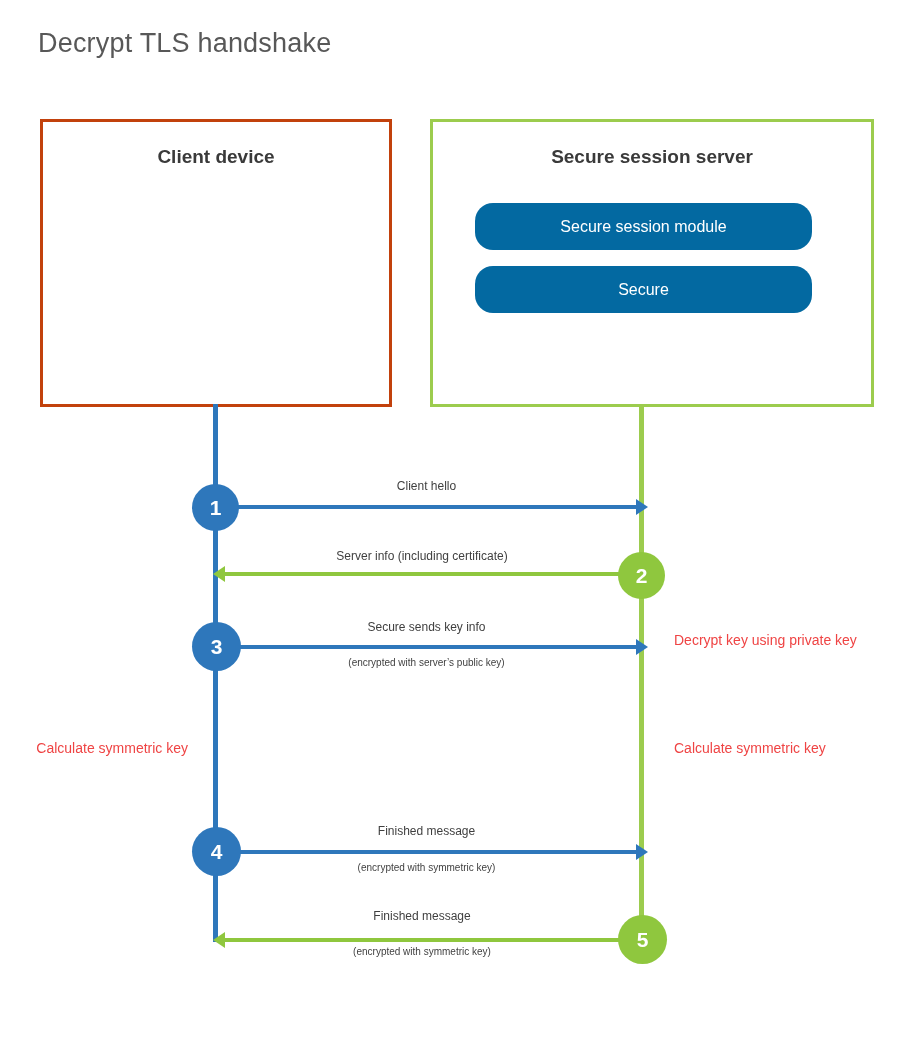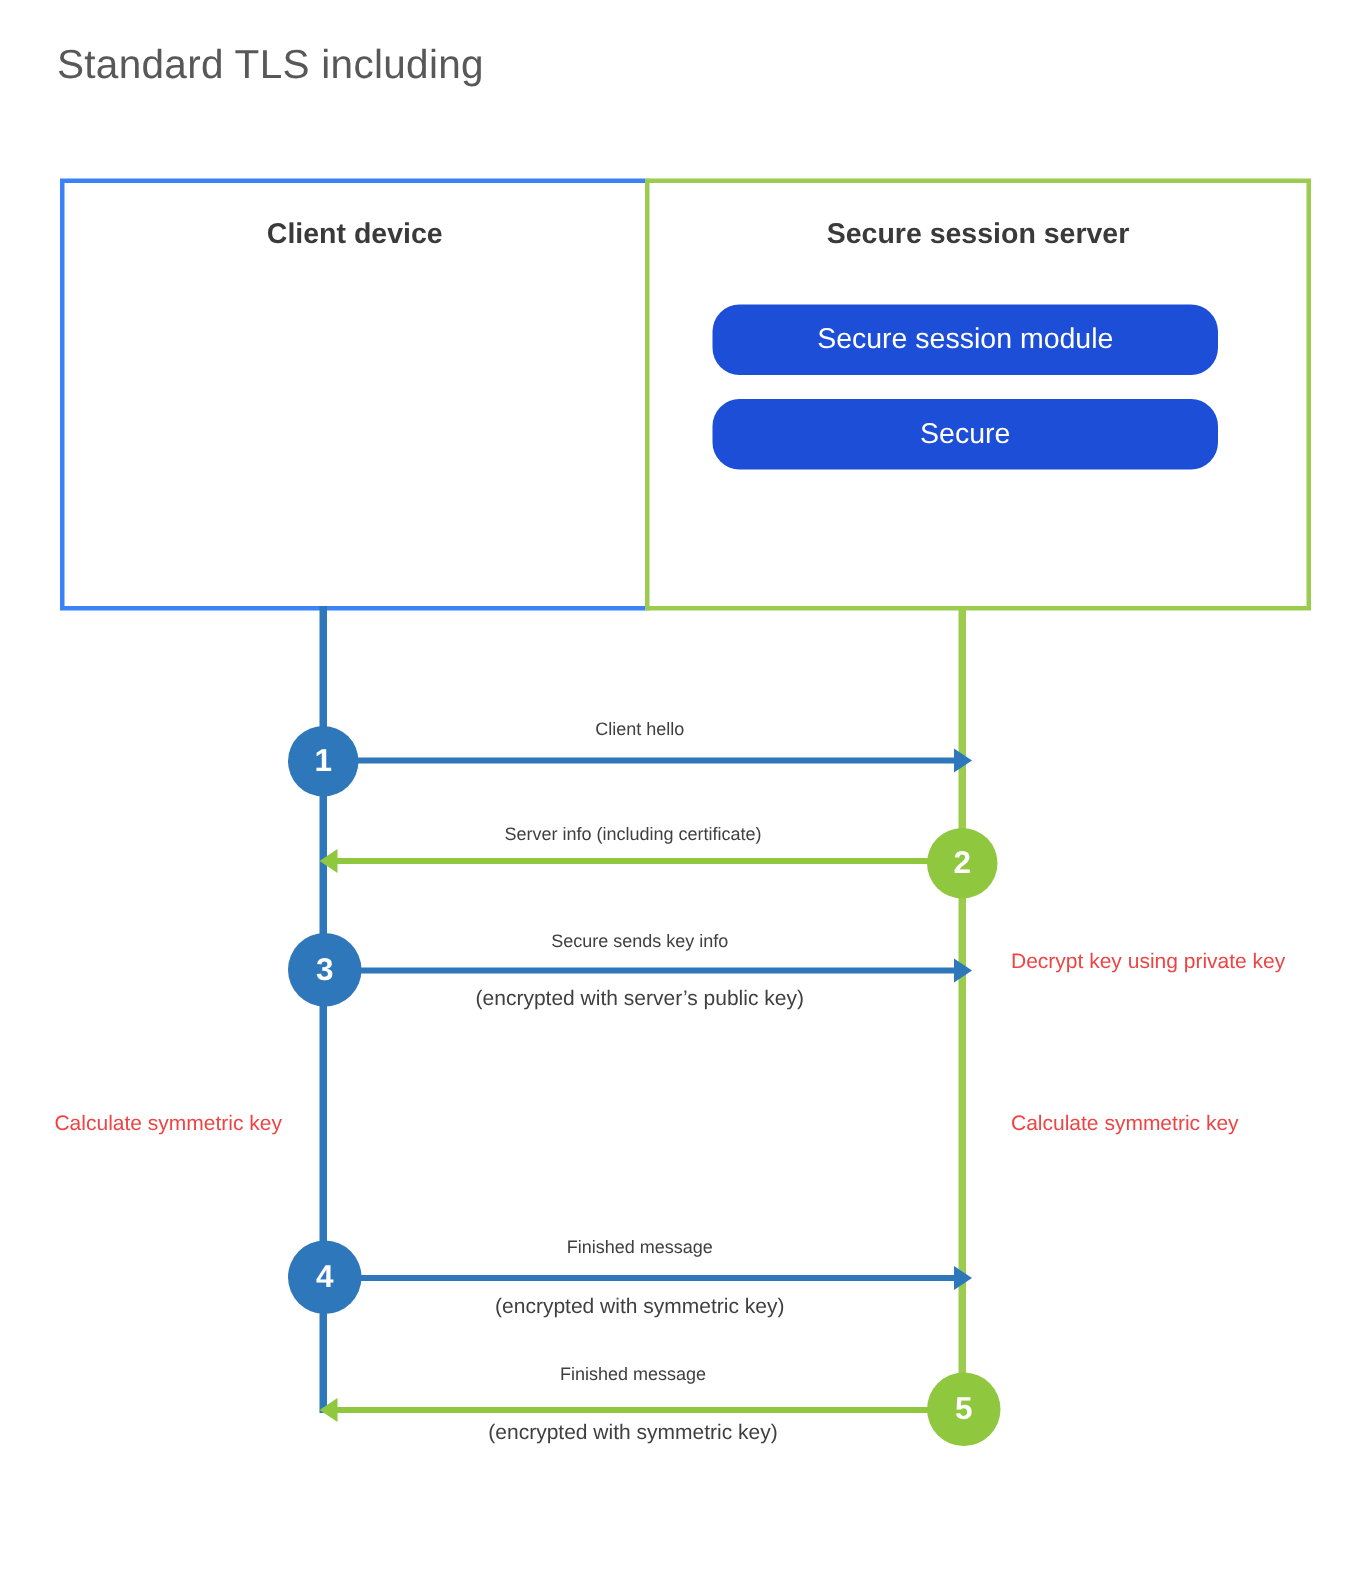--- a/index.html
+++ b/index.html
@@ -28,23 +28,23 @@
 
   
   .endpoint-box {
     position: absolute;
     background: #ffffff;
     box-sizing: border-box;
   }
   #client-box {
     left: 40px;
     top: 119px;
-    width: 393px;
+    width: 352px;
     height: 288px;
-    border: 3px solid #3b82f6;
+    border: 3px solid #c2410c;
     padding-left: 25px;
   }
   #server-box {
     left: 430px;
     top: 119px;
     width: 444px;
     height: 288px;
     border: 3px solid #9ccc4e;
   }
   .endpoint-title {
@@ -78,23 +78,23 @@
   }
 
   .server-modules {
     position: absolute;
     left: 42px;
     top: 81px;
     width: 337px;
   }
   .server-module {
     height: 47px;
-    background: #1d4ed8;
+    background: #0369a1;
     color: #ffffff;
-    font-size: 19px;
+    font-size: 16px;
     font-weight: 300;
     display: flex;
     align-items: center;
     justify-content: center;
     margin-bottom: 16px;
     border-radius: 18px;
   }
   .server-module:last-child { margin-bottom: 0; }
 
   
@@ -174,21 +174,21 @@
     text-align: center;
     color: #3f3f3f;
     font-size: 12px;
     font-weight: 300;
     white-space: nowrap;
   }
   .msg-sub {
     position: absolute;
     text-align: center;
     color: #3f3f3f;
-    font-size: 14px;
+    font-size: 10px;
     font-weight: 300;
     white-space: nowrap;
   }
 
   #label-1 { left: 216px; top: 479px; width: 421px; }
   #label-2 { left: 224px; top: 549px; width: 396px; }
   #label-3 { left: 216px; top: 620px; width: 421px; }
   #sub-3   { left: 216px; top: 657px; width: 421px; }
   #label-4 { left: 216px; top: 824px; width: 421px; }
   #sub-4   { left: 216px; top: 862px; width: 421px; }
@@ -203,21 +203,21 @@
     font-weight: 300;
     line-height: 1.35;
   }
   #note-decrypt     { left: 674px; top: 631px; width: 190px; text-align: left; }
   #note-calc-client { left: 30px;  top: 739px; width: 158px; text-align: right; }
   #note-calc-server { left: 674px; top: 739px; width: 190px; text-align: left; }
 </style>
 </head>
 <body>
 
-<div class="page-title">Standard TLS including</div>
+<div class="page-title">Decrypt TLS handshake</div>
 
 <div class="endpoint-box" id="client-box">
   <div class="endpoint-title">Client device</div>
 </div>
 
 <div class="endpoint-box" id="server-box">
   <div class="endpoint-title">Secure session server</div>
   <div class="server-modules">
     <div class="server-module">Secure session module</div>
     <div class="server-module">Secure</div>

